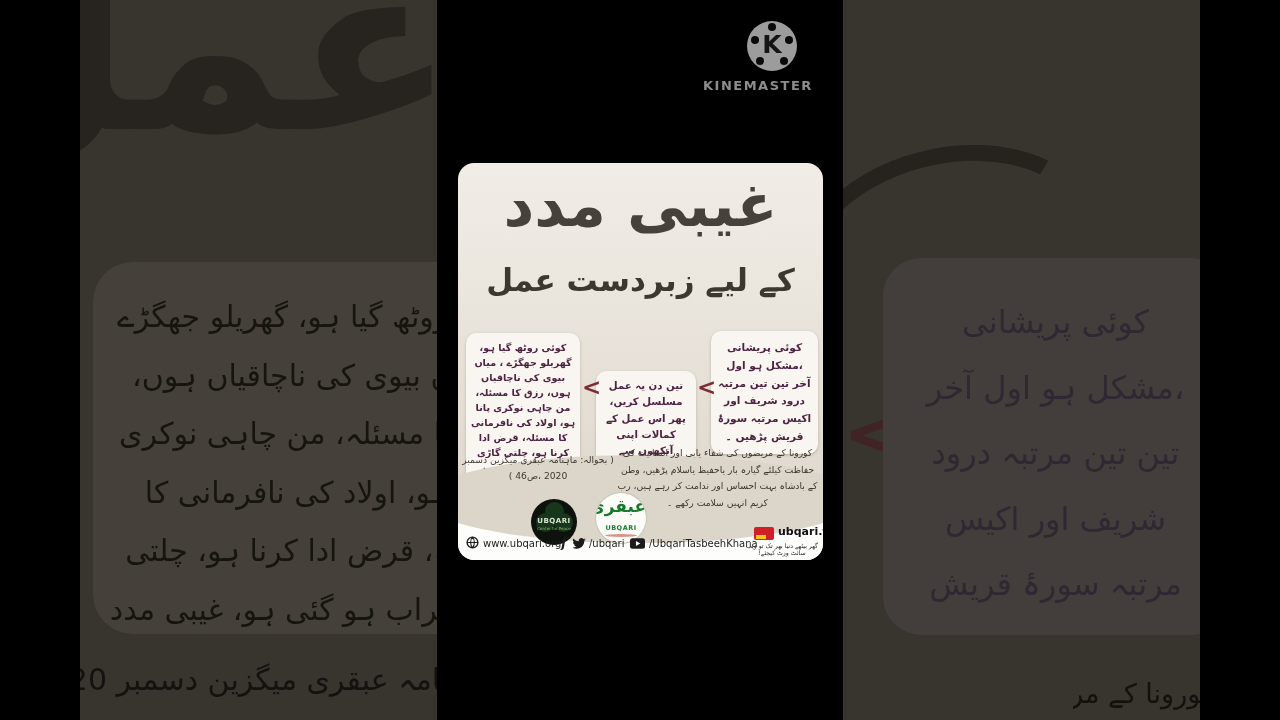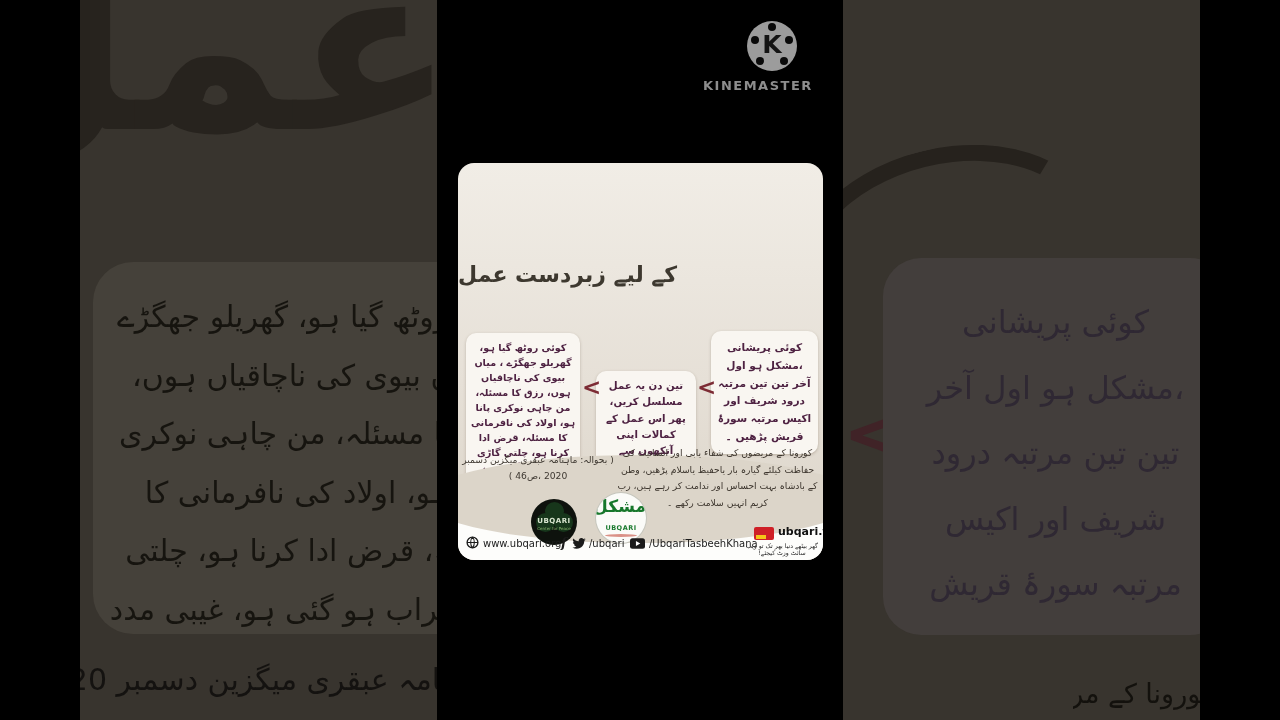--- a/index.html
+++ b/index.html
@@ -35,21 +35,21 @@
   .km-dot{position:absolute;width:8px;height:8px;background:#0a0a0a;border-radius:50%;}
   #km-k{position:absolute;left:0;right:0;top:9px;text-align:center;font-size:25px;
         font-weight:bold;color:#141414;}
   #km-text{position:absolute;left:703px;top:78px;width:138px;text-align:left;font-size:13px;
            font-weight:bold;letter-spacing:1.5px;color:#8d8d8d;}
   
   #card{position:absolute;left:458px;top:163px;width:365px;height:397px;border-radius:16px;
         background:linear-gradient(180deg,#f1ede6 0%,#e6e0d7 55%,#dbd4c8 100%);overflow:hidden;}
   .card-title{position:absolute;top:-6px;left:0;right:0;text-align:center;font-size:60px;
               font-weight:700;color:#46413a;direction:rtl;line-height:1.6;}
-  .card-sub{position:absolute;top:99px;left:0;right:0;text-align:left;font-size:22px;
+  .card-sub{position:absolute;top:99px;left:0;right:0;text-align:center;font-size:31px;
             font-weight:700;color:#3d382f;direction:rtl;}
   .pbox{position:absolute;background:#f9f6f1;border-radius:10px;
         box-shadow:0 1px 3px rgba(90,70,50,.3);color:#4e2242;direction:rtl;text-align:center;
         box-sizing:border-box;font-weight:600;}
   #boxR{left:253px;top:168px;width:107px;padding:8px 5px;font-size:10.6px;line-height:1.68;}
   #boxM{left:138px;top:164px;width:100px;padding:7px 5px;font-size:10.2px;line-height:1.6;margin-top:44px;}
   #boxM .sub{font-size:9.4px;line-height:1.55;margin-top:5px;}
   #boxL{left:8px;top:170px;width:114px;padding:8px 4px;font-size:9.6px;line-height:1.56;}
   .chev{position:absolute;font-size:23px;font-weight:bold;color:#7c2b34;}
   #chev1{left:239px;top:211px;}
@@ -114,20 +114,21 @@
     <span class="km-dot" style="left:21px;top:2px;"></span>
     <span class="km-dot" style="left:4px;top:15px;"></span>
     <span class="km-dot" style="left:38px;top:15px;"></span>
     <span class="km-dot" style="left:9px;top:36px;"></span>
     <span class="km-dot" style="left:33px;top:36px;"></span>
     <span id="km-k">K</span>
   </div>
   <div id="km-text">KINEMASTER</div>
 
   <div id="card">
+    <div class="card-title">غیبی مدد</div>
     <div class="card-sub">کے لیے زبردست عمل</div>
 
     <div class="pbox" id="boxR">کوئی پریشانی ،مشکل ہو اول آخر تین تین مرتبہ درود شریف اور اکیس مرتبہ سورۂ قریش پڑھیں ۔</div>
     <div class="chev" id="chev1">&lt;</div>
     <div class="pbox" id="boxM">
       <div>تین دن یہ عمل مسلسل کریں، پھر اس عمل کے کمالات اپنی آنکھوں سے دیکھیں ۔</div>
       <div class="sub">ایک دن میں کئی مرتبہ بھی یہ عمل کر سکتے ہیں، زندگی کا معمول بھی بنا سکتے ہیں ۔</div>
     </div>
     <div class="chev" id="chev2">&lt;</div>
     <div class="pbox" id="boxL">کوئی روٹھ گیا ہو، گھریلو جھگڑے ، میاں بیوی کی ناچاقیاں ہوں، رزق کا مسئلہ، من چاہی نوکری پانا ہو، اولاد کی نافرمانی کا مسئلہ، قرض ادا کرنا ہو، چلتی گاڑی خراب ہو گئی ہو، غیبی مدد کیلئے زبردست عمل ہے ۔</div>
@@ -139,21 +140,21 @@
     <div class="corona">کورونا کے مریضوں کی شفاء یابی اور انسانیت کی حفاظت کیلئے گیارہ بار یاحفیظ یاسلام پڑھیں، وطن کے بادشاہ بہت احساس اور ندامت کر رہے ہیں، رب کریم انہیں سلامت رکھے ۔</div>
 
     <div class="logo-dark">
       <span class="leaf" style="left:14px;top:3px;"></span>
       <span class="leaf" style="left:5px;top:14px;"></span>
       <span class="leaf" style="left:23px;top:14px;"></span>
       <span class="logo-dark-label">UBQARI</span>
       <span class="logo-dark-sub">Center for Peace</span>
     </div>
     <div class="logo-light">
-      <span class="logo-light-urdu">مشکل</span>
+      <span class="logo-light-urdu">عبقری</span>
       <span class="logo-light-label">UBQARI</span>
       <span class="logo-light-arc"></span>
     </div>
 
     <span class="f-item" style="left:8px;top:373px;"><svg width="13" height="13" viewBox="0 0 24 24">
           <circle cx="12" cy="12" r="10" fill="none" stroke="#1b1b1b" stroke-width="2.4"></circle>
           <path d="M2 12h20M12 2c4.5 4.5 4.5 15.5 0 20M12 2c-4.5 4.5-4.5 15.5 0 20" stroke="#1b1b1b" stroke-width="2" fill="none"></path>
         </svg></span>
     <span class="f-item" style="left:25px;top:375px;">www.ubqari.org</span>
     <span class="f-item fb-f" style="left:103px;top:372px;">f</span>

